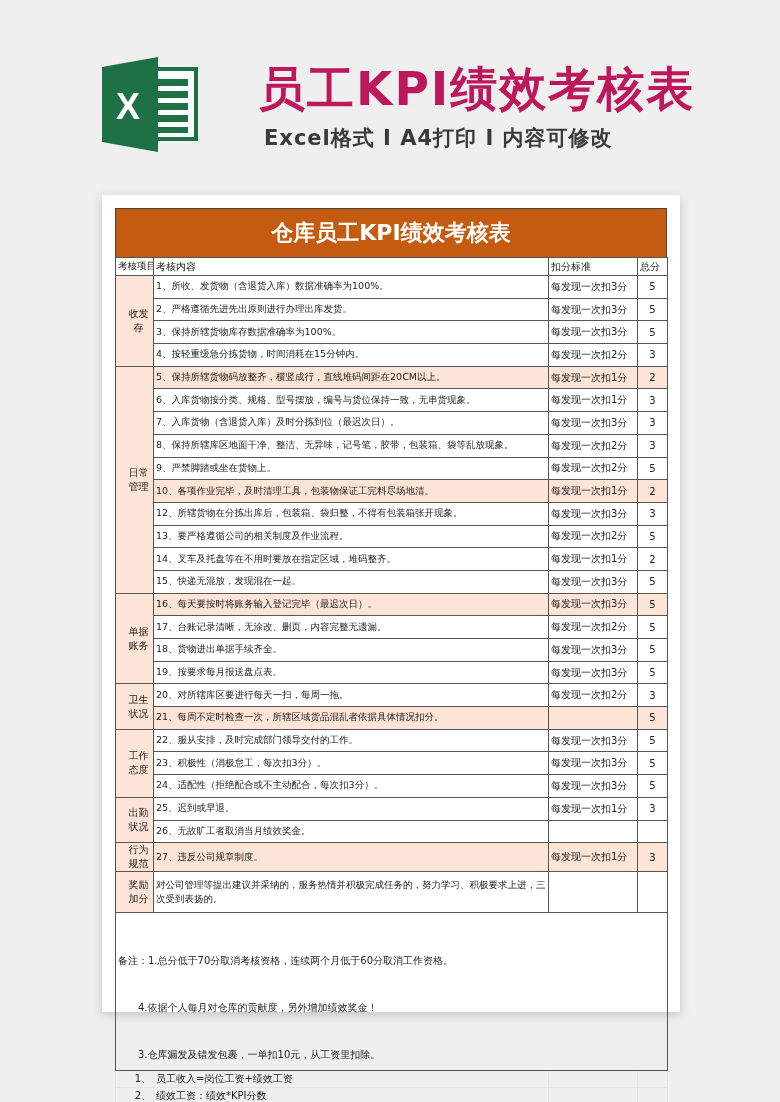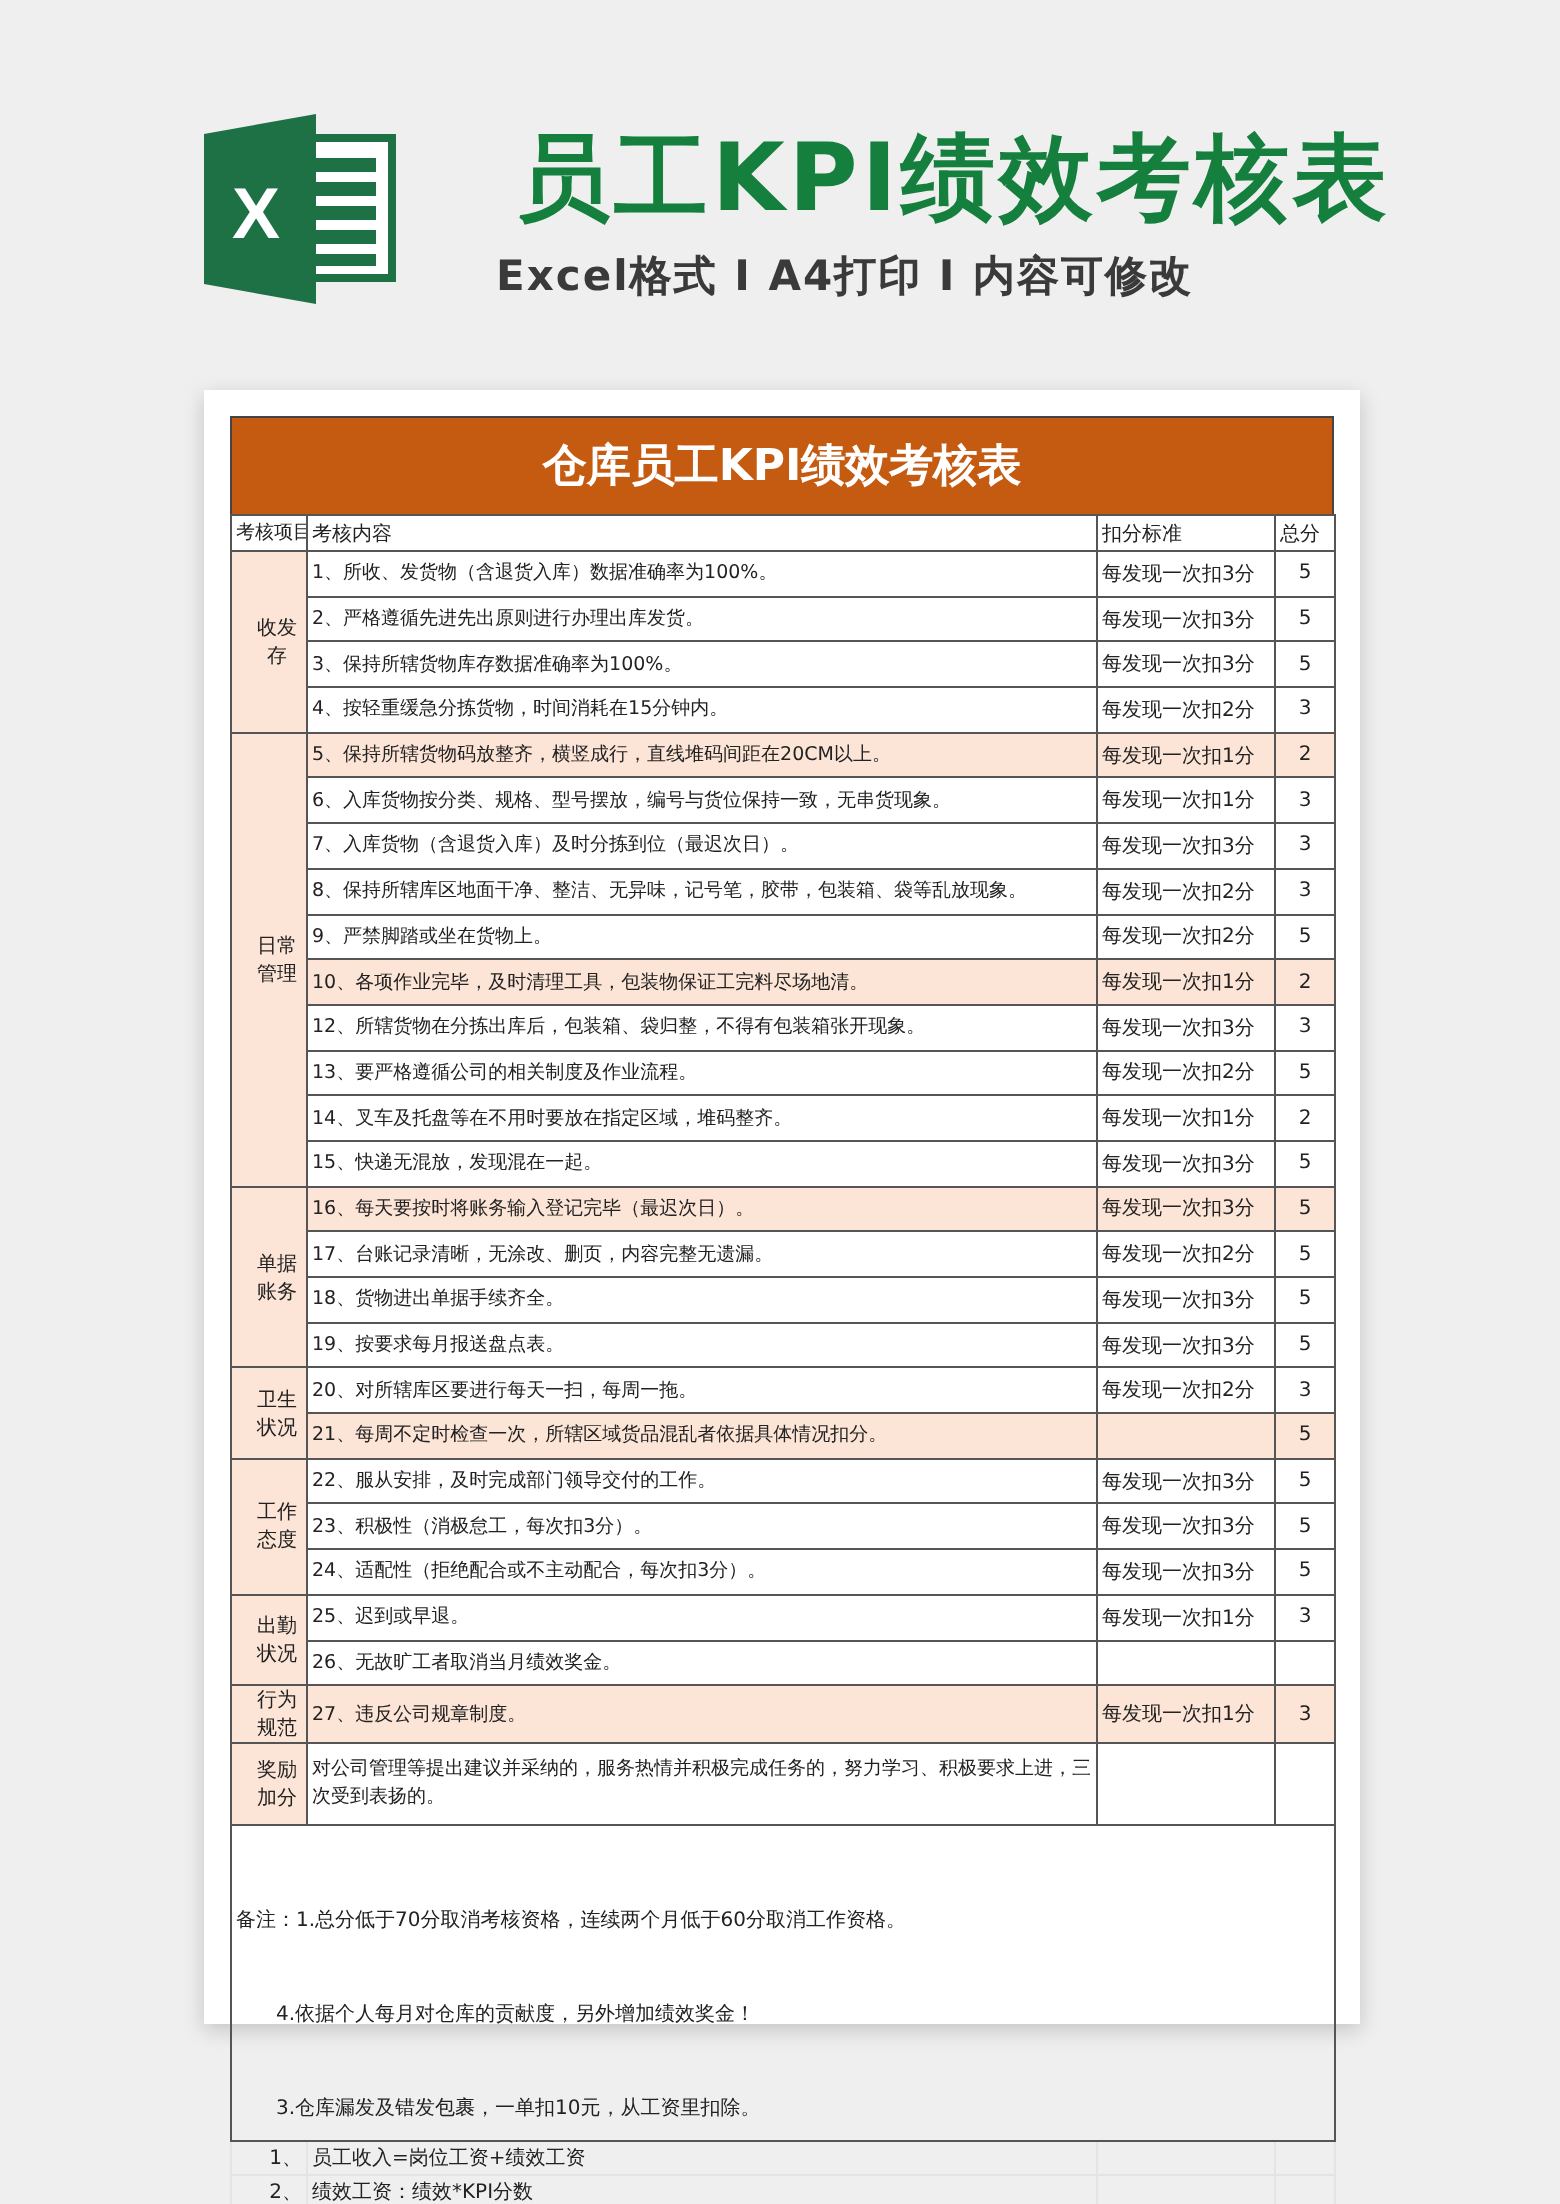--- a/index.html
+++ b/index.html
@@ -1,19 +1,19 @@
 <!DOCTYPE html>
 <html><head>
 <meta charset="utf-8">
 <style>
   html, body { margin:0; padding:0; }
   body { width:780px; height:1102px; background:#efefef; position:relative; overflow:hidden; font-family:"DejaVu Sans", sans-serif; }
   .logo { position:absolute; left:100px; top:57px; width:100px; height:95px; }
-  .main-title { position:absolute; left:258px; top:58px; font-size:47px; font-weight:bold; color:#15803d; letter-spacing:2px; white-space:nowrap; }
-  .sub-title { position:absolute; left:248px; top:124px; font-size:21px; font-weight:bold; color:#3a3a3a; white-space:nowrap; letter-spacing:1px; }
+  .main-title { position:absolute; left:258px; top:58px; font-size:47px; font-weight:bold; color:#be185d; letter-spacing:2px; white-space:nowrap; }
+  .sub-title { position:absolute; left:264px; top:124px; font-size:21px; font-weight:bold; color:#3a3a3a; white-space:nowrap; letter-spacing:1px; }
   .card { position:absolute; left:102px; top:195px; width:578px; height:817px; background:#fff; box-shadow:0 3px 10px rgba(0,0,0,0.18); }
   .sheet { position:absolute; left:13px; top:13px; width:552px; }
   .title-bar { height:49px; background:#c55a11; color:#fff; font-size:22px; font-weight:bold; display:flex; align-items:center; justify-content:center; border:1px solid #444; border-bottom:none; box-sizing:border-box; }
   table { border-collapse:collapse; width:552px; table-layout:fixed; }
   td { border:1px solid #555; font-size:9.5px; color:#222; height:21.7px; padding:0 2px; white-space:nowrap; overflow:hidden; }
   td.cat { background:#fce4d6; text-align:center; font-size:10px; white-space:normal;padding-left:10px; }
   td.hdr { font-size:10px; }
   td.std { font-size:10px; }
   td.tot { text-align:center; font-size:10px; }
   tr.hl td { background:#fce4d6; }

